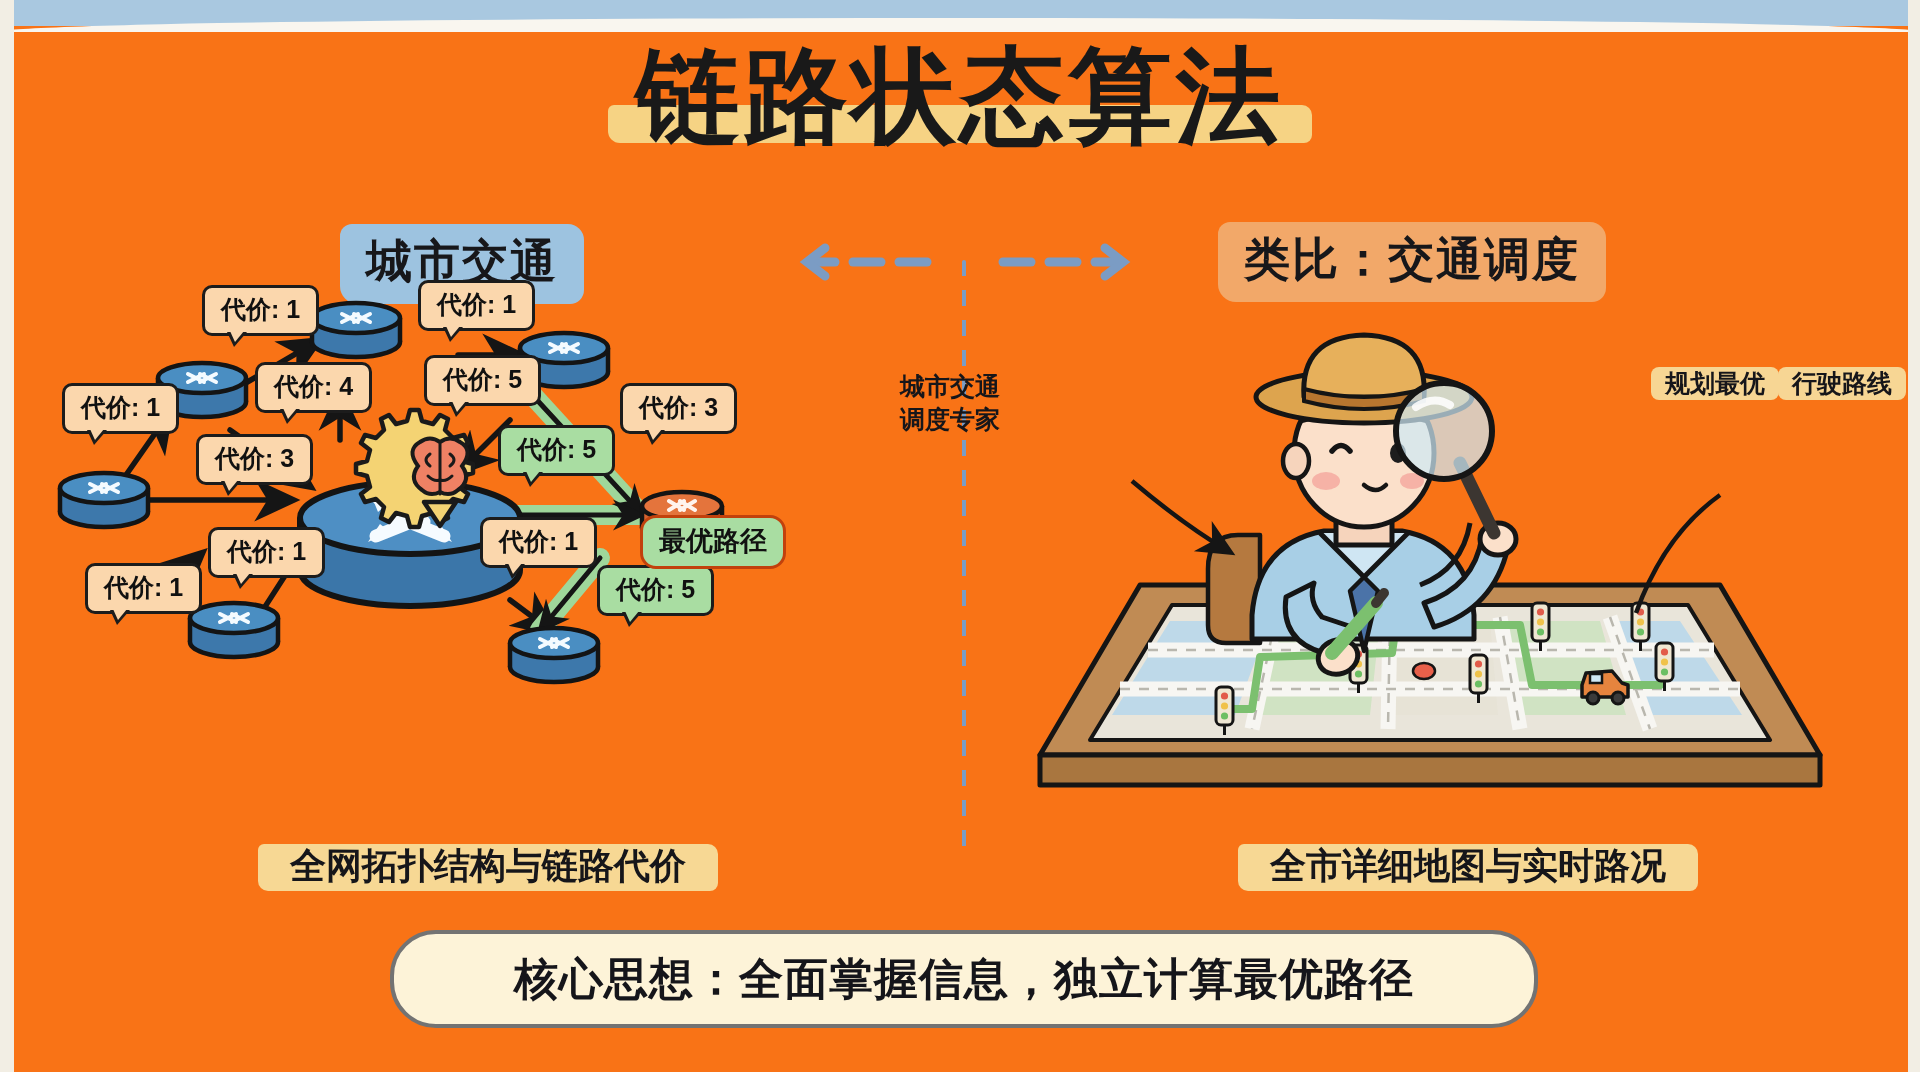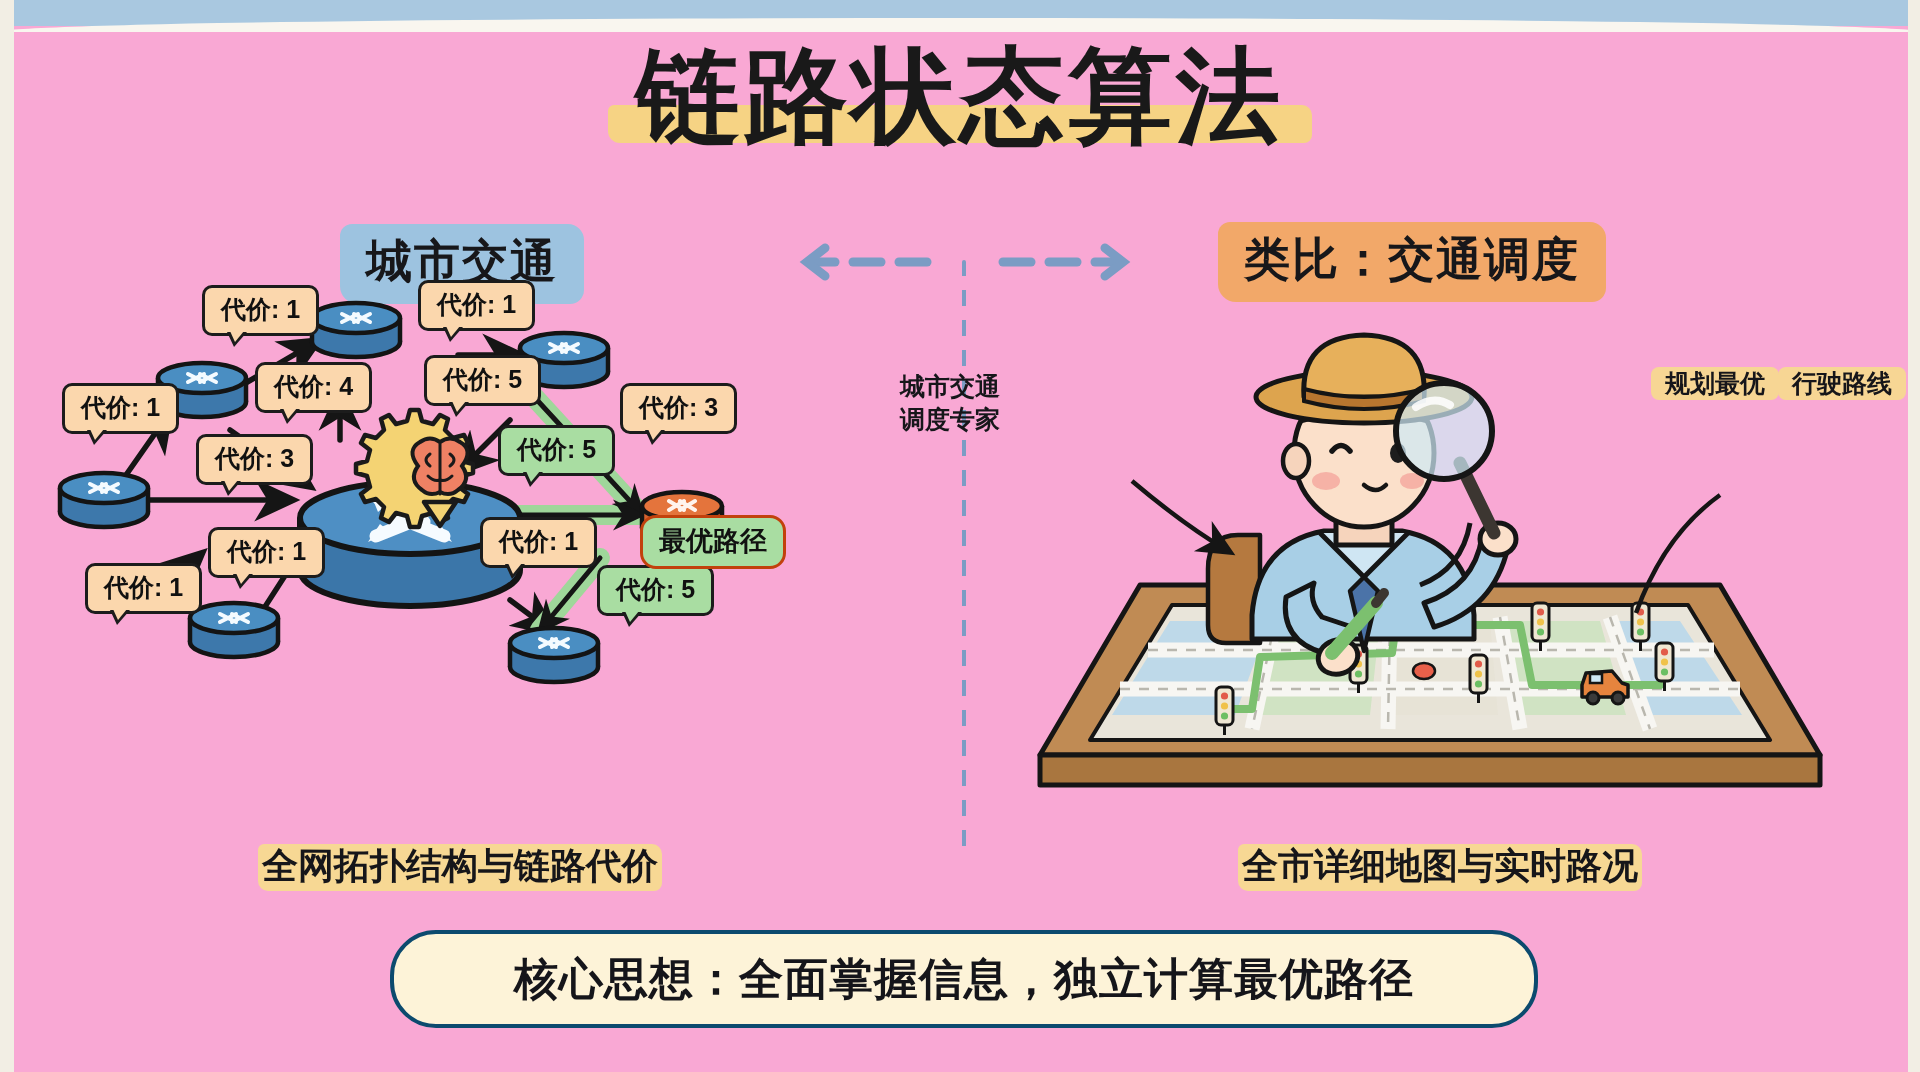--- a/index.html
+++ b/index.html
@@ -2,21 +2,21 @@
 <html><head>
 <meta charset="utf-8">
 <style>
   html,body{margin:0;padding:0;}
   body{
     width:1920px;height:1072px;overflow:hidden;
     background:#faf7f0;
     font-family:"Liberation Sans","DejaVu Sans",sans-serif;
     position:relative;
   }
-  #stage{position:absolute;inset:0;background:#f9a8d4;}
+  #stage{position:absolute;inset:0;background:#f97316;}
   .paper-top{position:absolute;left:0;top:0;width:1920px;height:26px;
     background:#a9c8e0;}
   .paper-top:after{content:"";position:absolute;left:0;top:18px;width:100%;height:14px;
     background:#f9f6ef;border-radius:50% 50% 0 0 / 100% 100% 0 0;}
   .edge-l{position:absolute;left:0;top:0;width:14px;height:1072px;background:#f2eee4;}
   .edge-r{position:absolute;right:0;top:0;width:12px;height:1072px;background:#f2eee4;}
 
   
   #title-wrap{position:absolute;left:0;top:42px;width:1920px;text-align:center;}
   .hl-title{position:relative;display:inline-block;padding:0 22px;}
@@ -66,28 +66,28 @@
   #scene svg{position:absolute;left:0;top:0;}
   .anno{position:absolute;font-size:25px;font-weight:bold;color:#16161a;line-height:1.3;
     text-align:left;white-space:nowrap;}
   .anno-hl{position:relative;display:inline-block;padding:2px 10px;}
   .anno-hl .m{position:absolute;left:-4px;right:-4px;top:2px;bottom:2px;background:#f7d694;
     border-radius:8px;z-index:0;}
   .anno-hl .t{position:relative;z-index:1;margin-top:39px;}
 
   
   .capbar{position:absolute;font-size:36px;font-weight:bold;color:#16161a;
-    white-space:nowrap;padding:4px 4px;}
+    white-space:nowrap;padding:4px 32px;}
   .capbar .mk{position:absolute;left:0;right:0;top:6px;bottom:4px;background:#f7d894;
     border-radius:6px 10px 8px 10px;z-index:0;}
   .capbar .tx{position:relative;z-index:1;}
 
   
   #summary{position:absolute;left:390px;top:930px;width:1140px;height:90px;
-    border:4px solid #0c4a6e;border-radius:46px;background:#fdf3d8;
+    border:4px solid #737373;border-radius:46px;background:#fdf3d8;
     display:flex;align-items:center;justify-content:center;}
   #summary .tx{font-size:44px;font-weight:bold;color:#15151a;letter-spacing:1px;}
 </style>
 </head>
 <body>
 
 <div id="stage">
 
   <div class="paper-top"></div>
   <div class="edge-l"></div>

